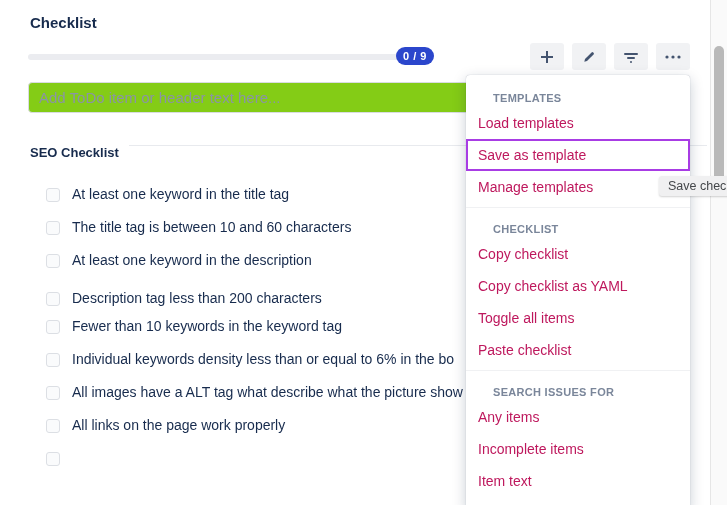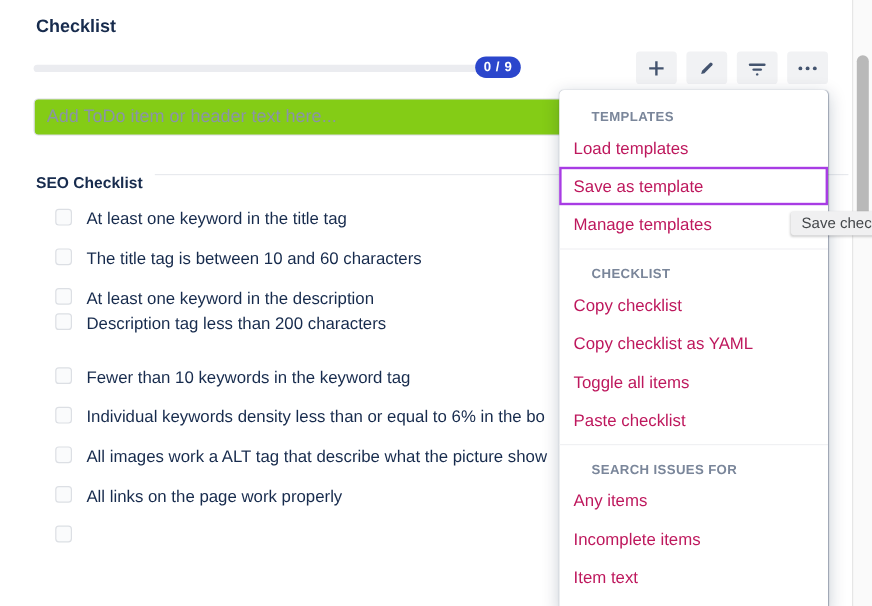--- a/index.html
+++ b/index.html
@@ -28,21 +28,21 @@
   .add-input{
     position:absolute;left:28px;top:82px;width:662px;height:31px;box-sizing:border-box;
     border:1px solid #D9DCE1;border-radius:4px;padding:0 10px;font-size:15px;color:#172B4D;
     font-family:"Liberation Sans","DejaVu Sans",sans-serif;background:#84cc16;
   }
   .add-input::placeholder{color:#8A94A6;opacity:1;}
   
   .section-row{position:absolute;left:30px;top:145px;width:677px;height:18px;display:flex;align-items:flex-start;}
   .section-title{font-size:13px;font-weight:700;color:#172B4D;white-space:nowrap;}
   .section-rule{flex:1;height:1px;background:#E8EAEE;margin-left:10px;}
-  .cl-row{position:absolute;left:46px;height:28px;display:flex;align-items:flex-start;white-space:nowrap;}
+  .cl-row{position:absolute;left:46px;height:28px;display:flex;align-items:flex-end;white-space:nowrap;}
   .cl-box{
     width:14px;height:14px;box-sizing:border-box;border:1px solid #DCDFE4;border-radius:3px;
     background:#FAFBFC;flex:0 0 auto;cursor:pointer;
   }
   .cl-label{margin-left:12px;font-size:14px;color:#172B4D;}
   
   .menu{
     position:absolute;left:466px;top:75px;width:224px;height:434px;box-sizing:border-box;
     background:#fff;border-radius:4px 4px 0 0;padding-top:6px;z-index:10;
     box-shadow:0 4px 14px rgba(9,30,66,.22),0 0 1px rgba(9,30,66,.35);
@@ -126,35 +126,35 @@
   <span class="cl-label">At least one keyword in the title tag</span>
 </div>
 <div class="cl-row" style="top:207px">
   <span class="cl-box"></span>
   <span class="cl-label">The title tag is between 10 and 60 characters</span>
 </div>
 <div class="cl-row" style="top:240px">
   <span class="cl-box"></span>
   <span class="cl-label">At least one keyword in the description</span>
 </div>
-<div class="cl-row" style="top:261px">
+<div class="cl-row" style="top:278px">
   <span class="cl-box"></span>
   <span class="cl-label">Description tag less than 200 characters</span>
 </div>
 <div class="cl-row" style="top:306px">
   <span class="cl-box"></span>
   <span class="cl-label">Fewer than 10 keywords in the keyword tag</span>
 </div>
 <div class="cl-row" style="top:339px">
   <span class="cl-box"></span>
   <span class="cl-label">Individual keywords density less than or equal to 6% in the bo</span>
 </div>
 <div class="cl-row" style="top:372px">
   <span class="cl-box"></span>
-  <span class="cl-label">All images work a ALT tag that describe what the picture show</span>
+  <span class="cl-label">All images have a ALT tag what describe what the picture show</span>
 </div>
 <div class="cl-row" style="top:405px">
   <span class="cl-box"></span>
   <span class="cl-label">All links on the page work properly</span>
 </div>
 <div class="cl-row" style="top:438px">
   <span class="cl-box"></span>
 </div>
 
 <div class="menu">

